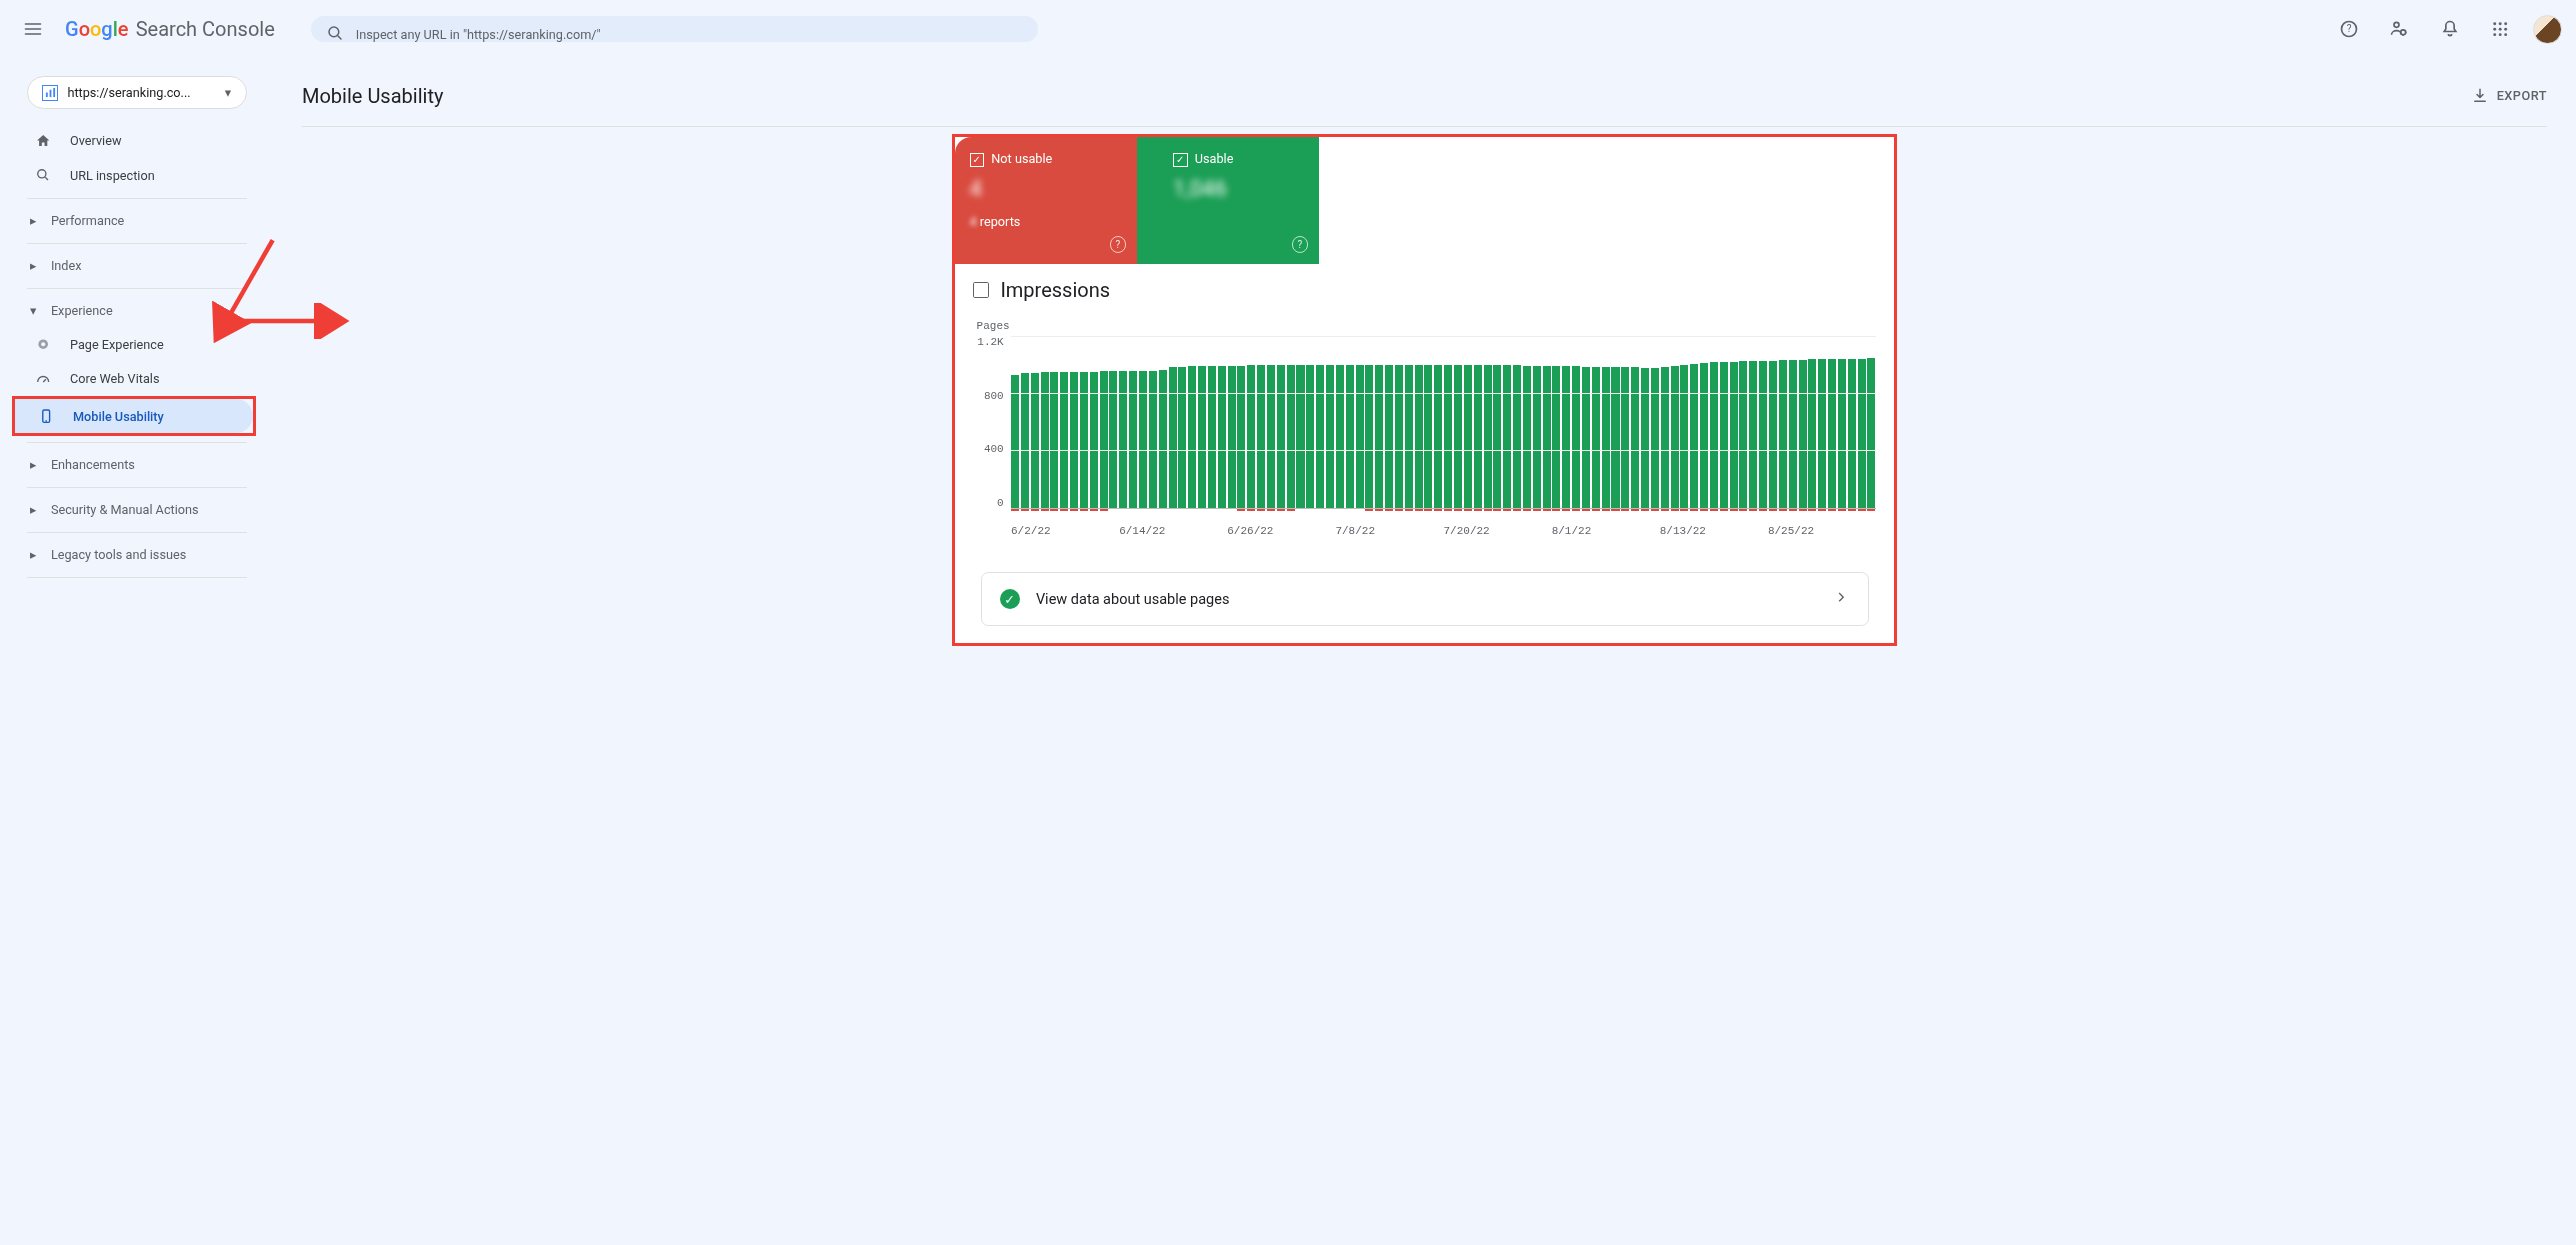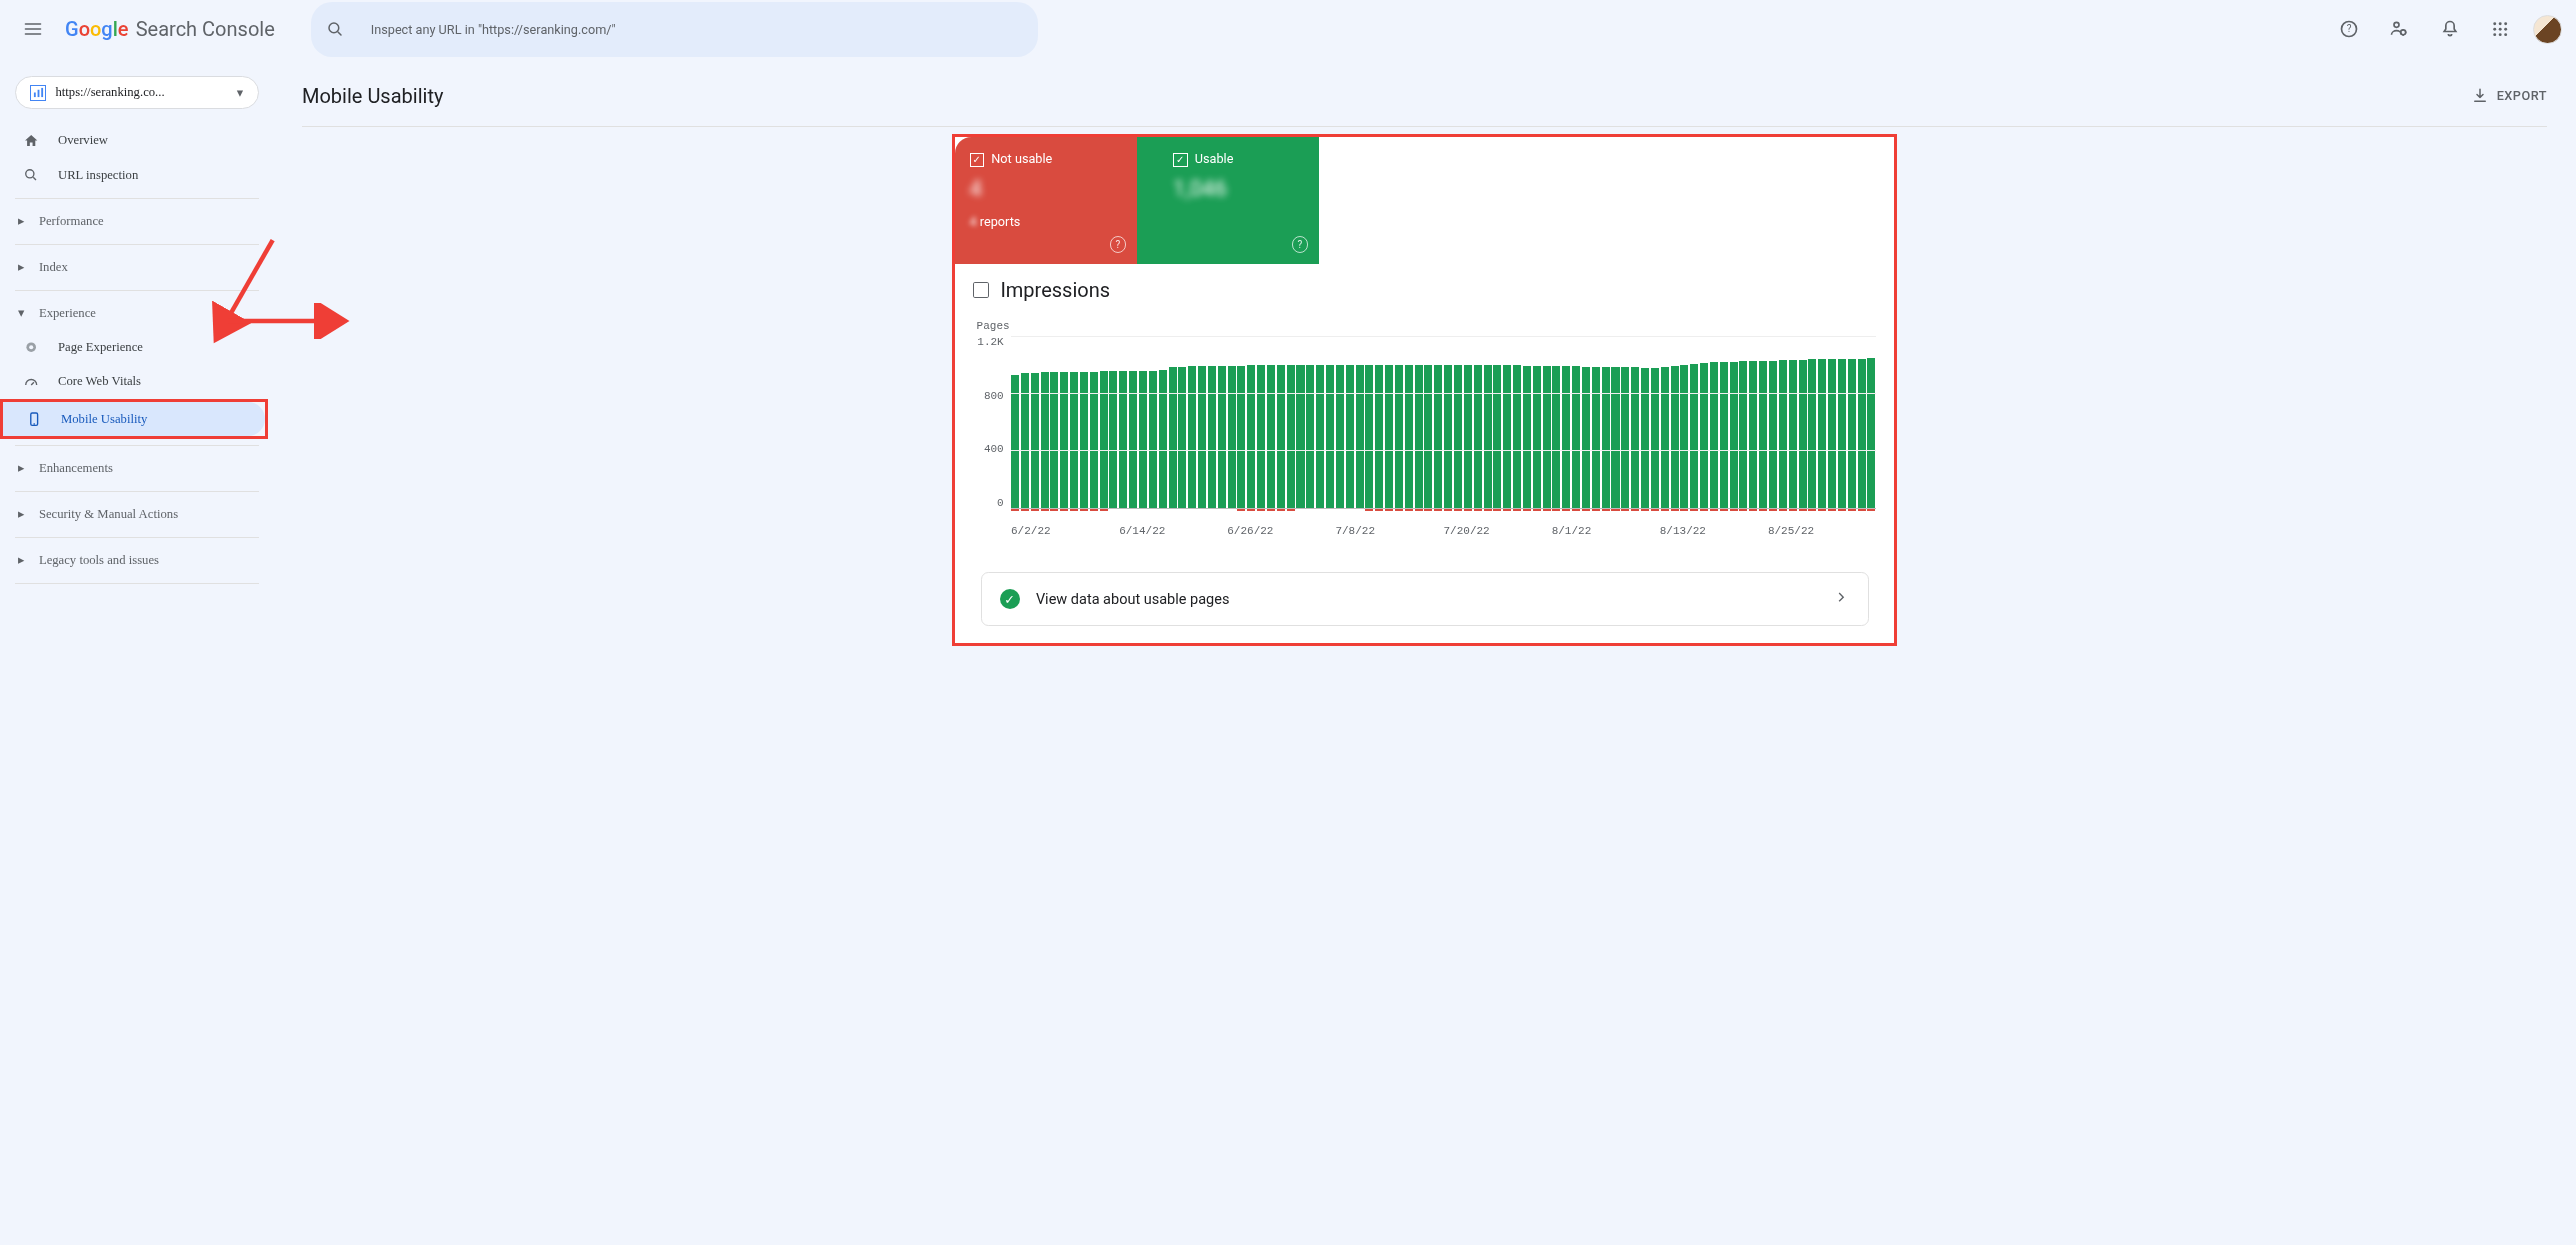--- a/index.html
+++ b/index.html
@@ -24,52 +24,51 @@
     border-radius:50%;
     cursor:pointer;
   }
   .logo { display:flex; align-items:center; gap:3.6px; font-size: 20px; }
   .logo .g1{color:#4285F4} .logo .g2{color:#EA4335} .logo .g3{color:#FBBC05}
   .logo .g4{color:#4285F4} .logo .g5{color:#34A853} .logo .g6{color:#EA4335}
   .logo-sc { color:#5f6368; font-weight:400; font-size:20px; margin-left:3.6px;}
   .searchbar {
     flex:1;
     max-width: 727px;
-    height:55px;
+    height:26px;
     background:#e3ecfb;
     border-radius:21px;
     display:flex;
-    align-items:center;
+    align-items:flex-end;
     padding: 0 14.5px;
     margin-left: 22px;
     color:#5f6368;
-    gap:27px;
+    gap:12px;
   }
   .header-right {
     margin-left:auto;
     display:flex;
     align-items:center;
     gap:14.5px;
   }
   .icon-btn {
     width:36px;height:36px;display:flex;align-items:center;justify-content:center;
     border-radius:50%; cursor:pointer; color:#5f6368;
   }
   .avatar {
     width:29px;height:29px;border-radius:50%;
     background: linear-gradient(135deg,#f5e6d3 40%, #6b4423 40%);
     border:0.9px solid #ddd;
   }
   
   .layout { display:flex; }
   .sidebar {
     width: 273px;
-    padding: 11px 0;
+    padding: 11px 12px;
     flex-shrink:0;
-    font-family:Liberation Serif, serif;
   }
   .prop-selector {
     margin: 7.3px 14.5px 14.5px 14.5px;
     padding: 7.3px 14.5px;
     border:0.9px solid #dadce0;
     border-radius: 18px;
     display:flex;
     align-items:center;
     gap:9px;
     cursor:pointer;

